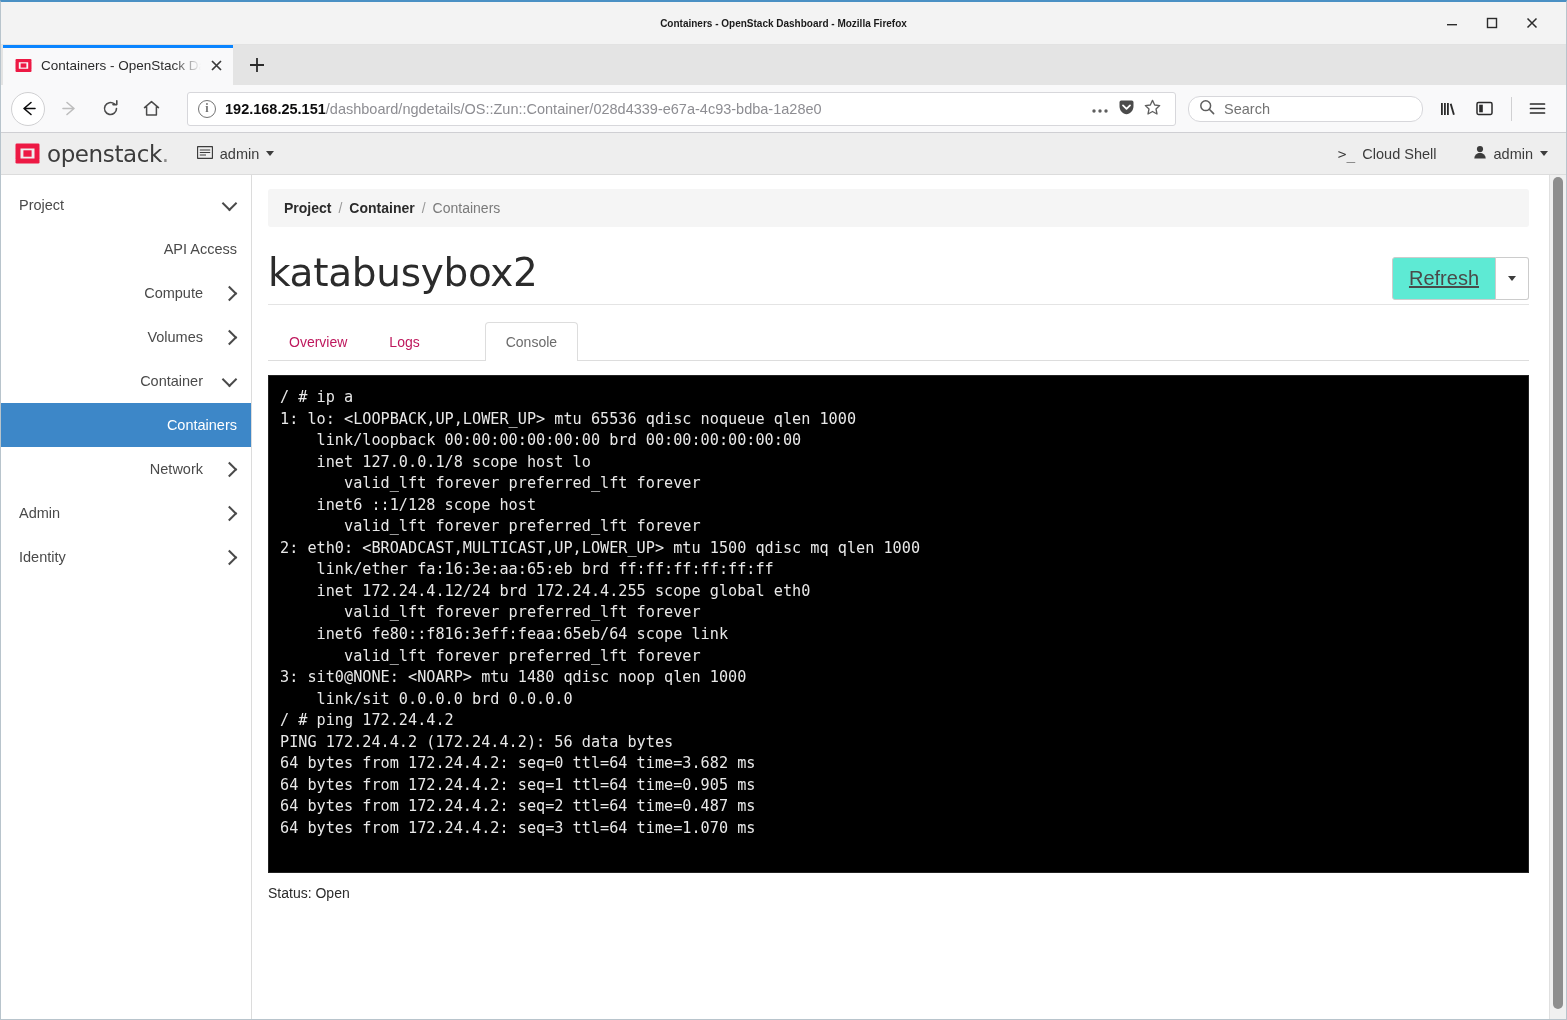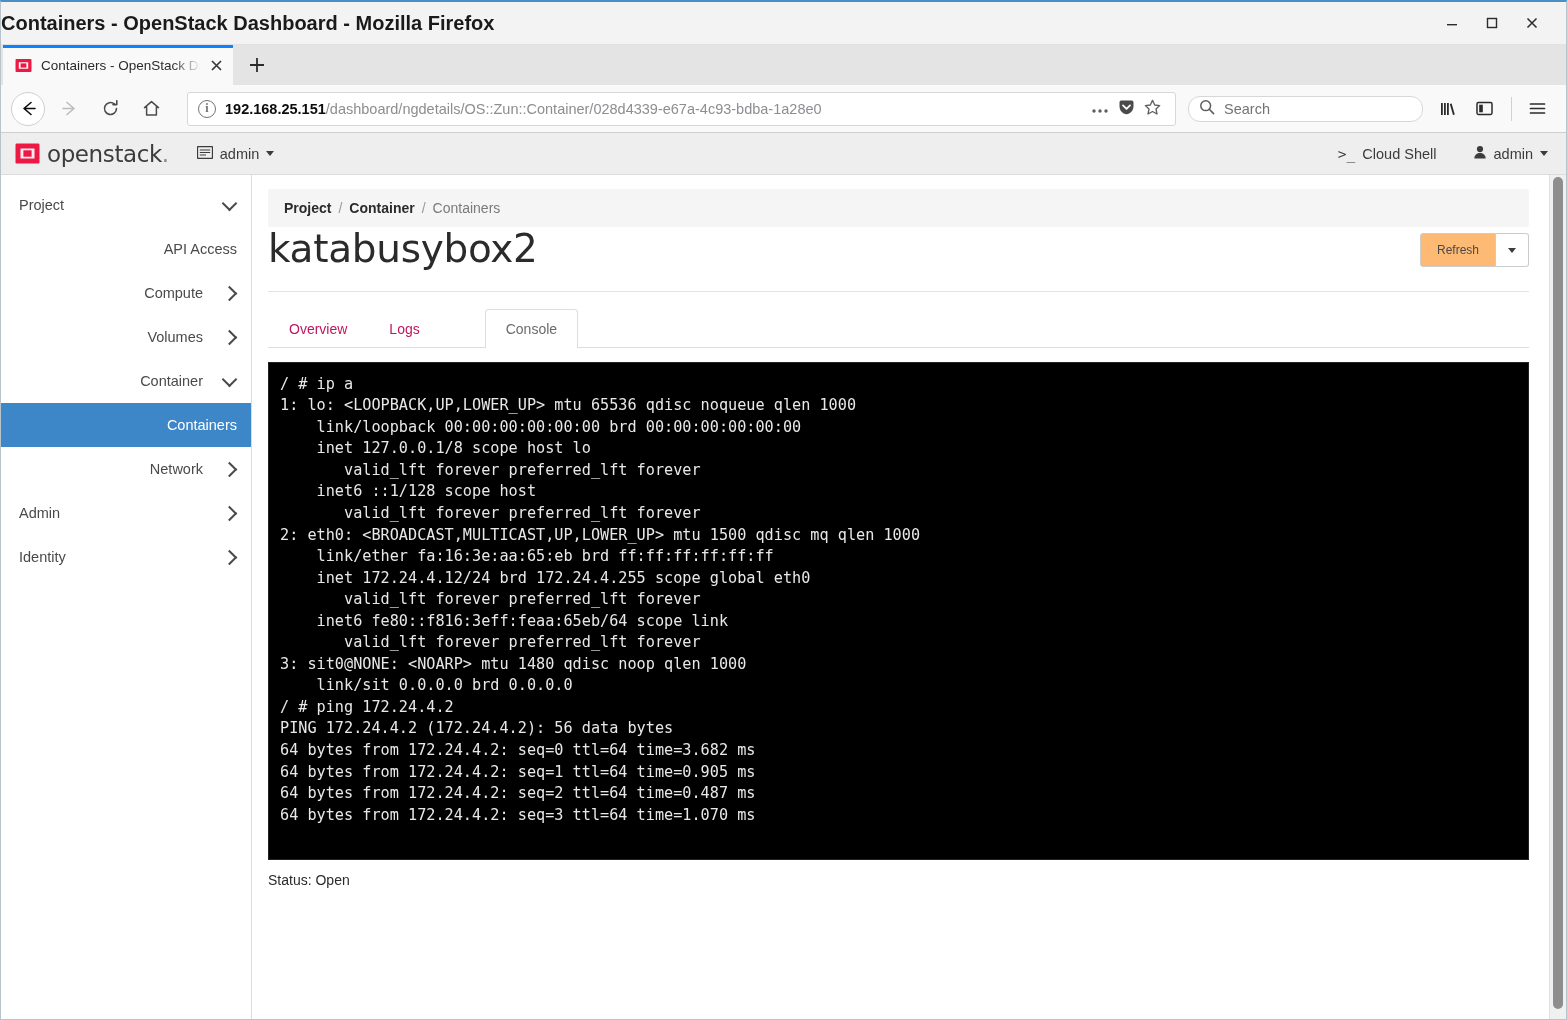--- a/index.html
+++ b/index.html
@@ -23,21 +23,22 @@
   
   .titlebar {
     height: 43px; flex: 0 0 43px;
     background: #f3f3f3;
     display: flex; align-items: center;
     position: relative;
     border-bottom: 1px solid #e2e2e2;
   }
   .titlebar-text {
     position: absolute; left: 0; right: 0;
-    font-size: 20px; font-weight: bold; color: #1a1a1a;
+    text-align: center;
+    font-size: 10px; font-weight: bold; color: #1a1a1a;
     pointer-events: none;
   }
   .win-controls {
     margin-left: auto; display: flex; align-items: center;
     padding-right: 14px; gap: 0px; z-index: 2;
   }
   .win-btn {
     width: 40px; height: 30px;
     display: flex; align-items: center; justify-content: center;
     color: #2b2b2b; font-size: 15px;
@@ -229,33 +230,33 @@
 
   .back-bar {
     background: #f5f5f5; border-radius: 3px;
     margin-top: 13px; padding: 11px 16px;
     font-size: 14px;
   }
   .back-link { color: #5b9bd5; }
 
   .title-row {
     display: flex; align-items: flex-start;
-    margin-top: 0; padding-bottom: 20px;
+    margin-top: 24px; padding-bottom: 4px;
     border-bottom: 1px solid #e4e4e4;
   }
   .page-title {
     font-size: 39px; color: #2b2b2b; font-weight: 400;
     line-height: 1.12; letter-spacing: -0.3px;
     font-family: "DejaVu Sans", sans-serif;
   }
   .btn-group { margin-left: auto; display: flex; margin-top: 6px; }
   .btn {
-    background: #fdba74; border: 1px solid #cccccc;
-    font-size: 12px; color: #4a4a4a;
-    padding: 9px 16px; border-radius: 3px 0 0 3px;
+    background: #5eead4; border: 1px solid #cccccc;
+    font-size: 20px; color: #4a4a4a;
+    padding: 9px 16px; border-radius: 3px 0 0 3px; text-decoration: underline;
   }
   .btn-caret {
     background: #fff; border: 1px solid #cccccc; border-left: none;
     border-radius: 0 3px 3px 0;
     padding: 9px 12px;
     display: flex; align-items: center;
   }
 
   .tabs {
     display: flex; align-items: flex-end;

